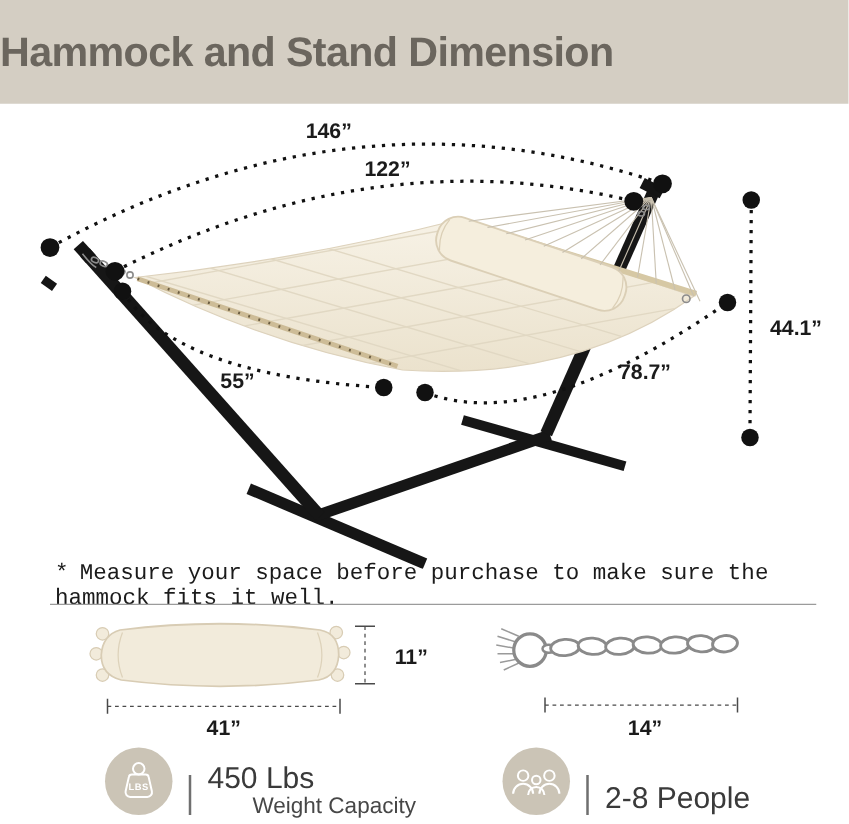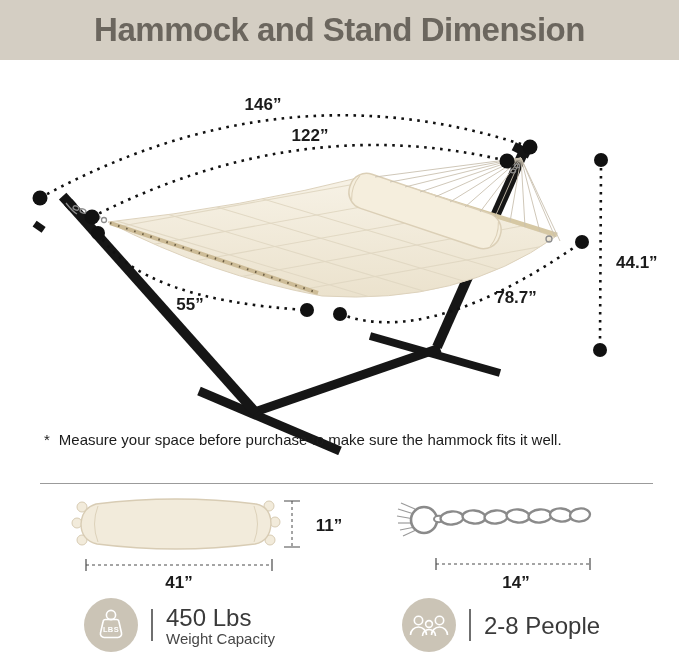--- a/index.html
+++ b/index.html
@@ -4,47 +4,47 @@
 <style>
   :root{
     --banner_bg:#d4cec3; --banner_fg:#6b665e; --stand:#161616; --fabric:#f3ecdd;
     --fabric_line:#e1d8c3; --bar:#cdbc97; --dot:#111111; --metal:#8c8c8c;
     --circle_bg:#cbc4b6; --text_dark:#1b1b1b; --feature_value:#3a3a3a;
     --feature_label:#474747; --divider:#9b9b9b;
   }
   *{margin:0;padding:0;box-sizing:border-box;}
   body{background:#fff;font-family:"Liberation Sans",sans-serif;}
   .page{position:relative;width:679px;height:659px;background:#fff;overflow:hidden;}
-  .banner{position:absolute;left:0;top:0;width:679px;height:60px;background:var(--banner_bg);
-    display:flex;align-items:center;justify-content:center;}
+  .banner{position:absolute;left:0;top:0;width:679px;height:83px;background:var(--banner_bg);
+    display:flex;align-items:center;}
   .banner h1{font-size:33px;font-weight:bold;color:var(--banner_fg);letter-spacing:-0.5px;}
   svg{position:absolute;left:0;font-family:"Liberation Sans",sans-serif;}
   #diagram-svg{top:83px;width:679px;height:372px;}
   #parts-svg{top:490px;width:679px;height:105px;}
   .dim{font-size:17px;font-weight:600;fill:var(--text_dark);}
   .dotarc{fill:none;stroke:var(--dot);stroke-width:2.6;stroke-dasharray:2.6 5.4;stroke-linecap:butt;}
   .enddot{fill:var(--dot);}
   .standline{stroke:var(--stand);fill:none;}
   .quilt{stroke:var(--fabric_line);stroke-width:1.1;fill:none;}
   .string{stroke:#c9c1b0;stroke-width:0.9;fill:none;}
   .metal{stroke:var(--metal);fill:none;}
-  .note{position:absolute;left:44px;top:431px;font-size:15px;color:var(--text_dark);}
+  .note{position:absolute;left:44px;top:449px;font-size:18px;color:var(--text_dark);font-family:Liberation Mono, monospace;}
   .note .star{margin-right:9px;}
   .rule{position:absolute;left:40px;top:483px;width:613px;height:1px;background:var(--divider);}
   .features{position:absolute;left:0;top:598px;width:679px;height:58px;}
-  .feature{position:absolute;display:flex;align-items:center;gap:13px;}
+  .feature{position:absolute;display:flex;align-items:flex-end;gap:13px;}
   .feature.f0{left:84px;top:0;}
   .feature.f1{left:402px;top:0;}
   .fcircle{width:54px;height:54px;border-radius:50%;background:var(--circle_bg);
     display:flex;align-items:center;justify-content:center;flex:0 0 auto;}
   .fcircle svg{position:static;}
   .vsep{width:2px;height:32px;background:#6f6f6f;flex:0 0 auto;}
   .ftext{display:flex;flex-direction:column;justify-content:center;}
   .fvalue{font-size:24px;color:var(--feature_value);line-height:27px;}
-  .flabel{font-size:15px;color:var(--feature_label);line-height:16px;}
+  .flabel{font-size:18px;color:var(--feature_label);line-height:16px;margin-left:36px;}
   .g-icon{stroke:#fff;stroke-width:1.6;fill:none;}
 </style>
 </head>
 <body>
 
 <div class="page">
 
   <header class="banner">
     <h1>Hammock and Stand Dimension</h1>
   </header>

